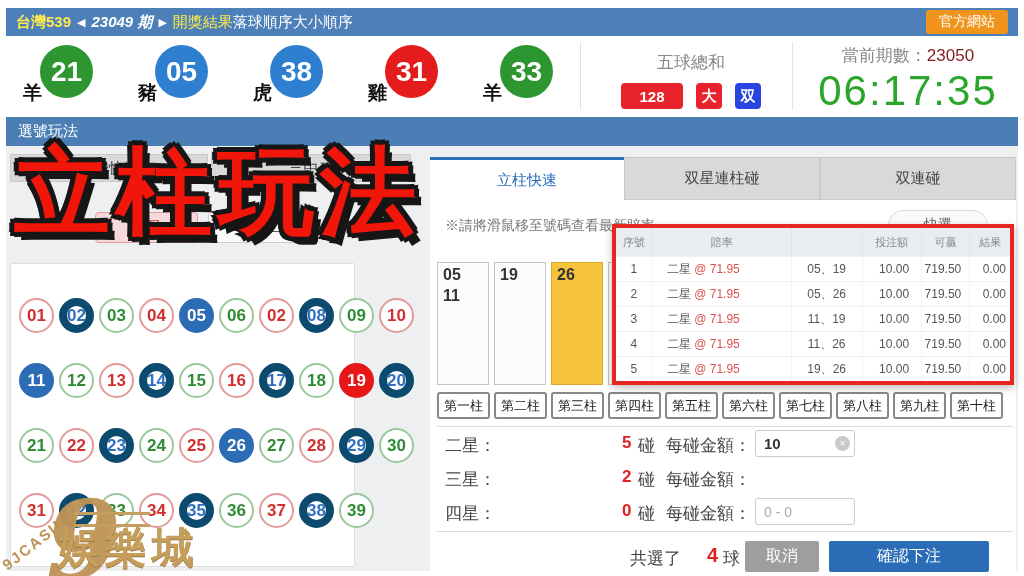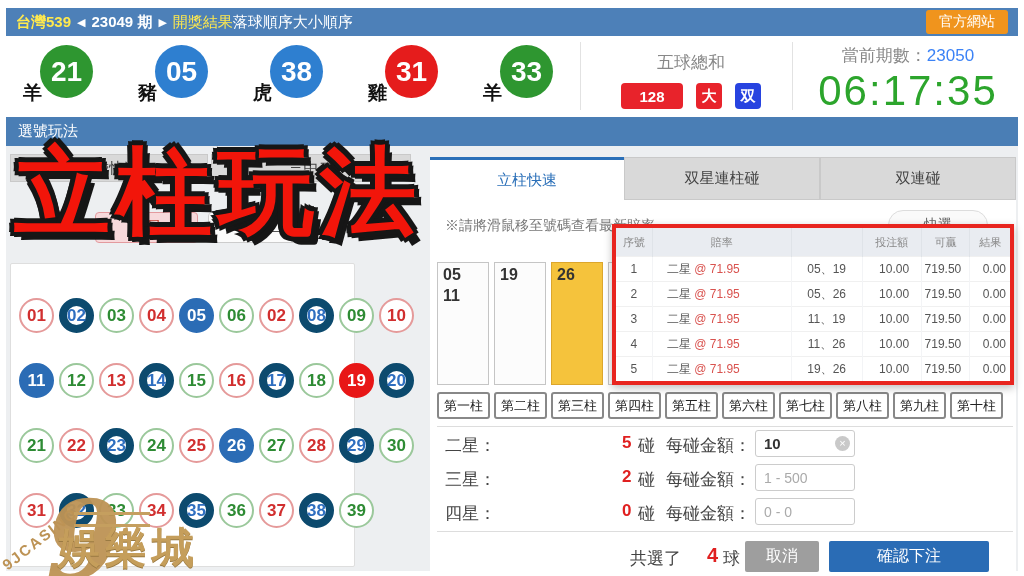--- a/index.html
+++ b/index.html
@@ -2,21 +2,21 @@
 <html><head>
 <meta charset="utf-8">
 <style>
   html,body{margin:0;padding:0;background:#f3f3f3;font-family:"Liberation Sans",sans-serif;}
   .app{position:relative;width:1024px;height:576px;background:#fff;overflow:hidden;}
 
   
   .topnav{position:absolute;left:6px;right:6px;top:8px;height:28px;background:#4d80b8;display:flex;align-items:center;padding:0 10px;box-sizing:border-box;}
   .brand{color:#ffe94d;font-size:15px;font-weight:bold;}
   .arrow{color:#fff;font-size:11px;margin:0 6px;cursor:pointer;}
-  .period{color:#fff;font-size:15px;font-weight:bold;}
+  .period{color:#fff;font-size:15px;font-weight:bold;font-style:italic;}
   .navlink{font-size:15px;cursor:pointer;position:relative;}
   .navlink.yellow{color:#ffe94d;}
   .navlink.white{color:#fff;}
   .navlink.active::after{content:"";position:absolute;left:-6px;right:-6px;bottom:-8px;height:4px;background:#ffe94d;}
   .official{margin-left:auto;background:#f0941d;color:#fff;font-size:14px;padding:3px 13px;border:none;border-radius:3px;cursor:pointer;font-family:inherit;}
 
   
   .results{position:absolute;left:6px;right:6px;top:36px;height:81px;background:#fff;}
   .balls{position:absolute;left:34px;top:9px;display:flex;gap:62px;}
   .ball-wrap{position:relative;width:53px;height:53px;}
@@ -29,21 +29,21 @@
   .vline{position:absolute;top:6px;height:68px;width:1px;background:#e2e2e2;}
   .sumsec{position:absolute;left:582px;width:206px;top:0;height:81px;text-align:center;}
   .sumlabel{margin-top:15px;color:#888;font-size:17px;}
   .badges{margin-top:9px;display:flex;justify-content:center;gap:13px;}
   .badge{height:26px;border-radius:4px;color:#fff;font-weight:bold;display:flex;align-items:center;justify-content:center;font-size:15px;}
   .badge.sum{width:62px;background:#e8232b;}
   .badge.size{width:26px;background:#e8232b;}
   .badge.parity{width:26px;background:#2743e0;}
   .cursec{position:absolute;left:792px;right:0;top:0;height:81px;text-align:center;}
   .curlabel{margin-top:8px;font-size:17px;color:#888;}
-  .curval{color:#3b82f6;}
+  .curval{color:#7f1d1d;}
   .timer{margin-top:0;font-size:42px;color:#2ca52c;letter-spacing:2px;}
 
   
   .playbar{position:absolute;left:6px;right:6px;top:117px;height:29px;background:#4a7eb5;color:#fff;font-size:15px;display:flex;align-items:center;padding-left:12px;box-sizing:border-box;}
   .main{position:absolute;left:6px;right:6px;top:146px;bottom:5px;background:#edeff1;}
 
   
   .ltab{position:absolute;top:154px;height:28px;background:#d9d9d9;border:1px solid #c9c9c9;box-sizing:border-box;display:flex;align-items:center;justify-content:center;font-size:15px;color:#444;cursor:pointer;}
   .ltab1{left:10px;width:198px;}
   .ltab2{left:211px;width:200px;}
@@ -272,21 +272,20 @@
       <span class="bunit">碰</span>
       <span class="balabel">每碰金額：</span>
       <input class="binput" type="text" value="10" style="">
       <span class="clearx">×</span>
     </div>
     <div class="betrow" style="top:307px">
       <span class="blabel">三星：</span>
       <span class="bcount">2</span>
       <span class="bunit">碰</span>
       <span class="balabel">每碰金額：</span>
-      <input class="binput" type="text" placeholder="1 - 500" style="">
     </div>
     <div class="betrow" style="top:341px">
       <span class="blabel">四星：</span>
       <span class="bcount">0</span>
       <span class="bunit">碰</span>
       <span class="balabel">每碰金額：</span>
       <input class="binput" type="text" placeholder="0 - 0" style="">
     </div>
 
     <div class="rdiv" style="top:374px"></div>

